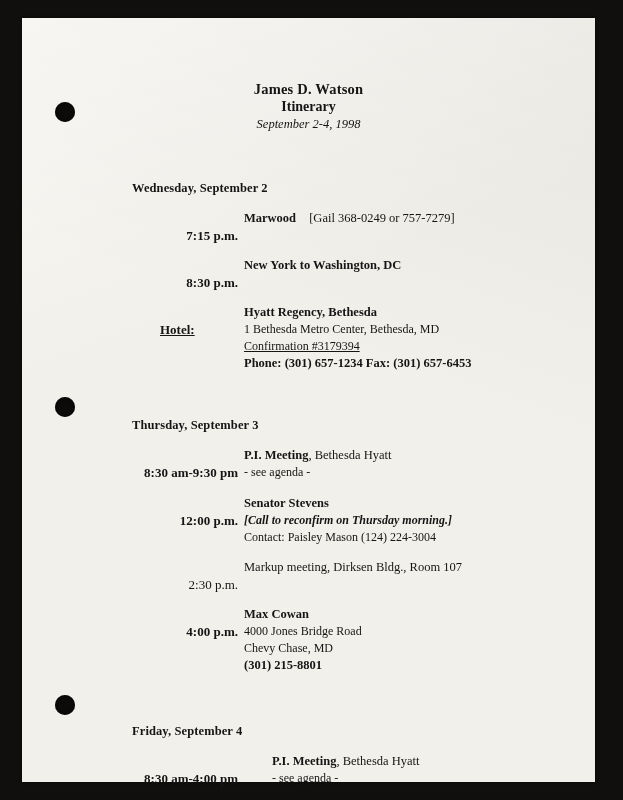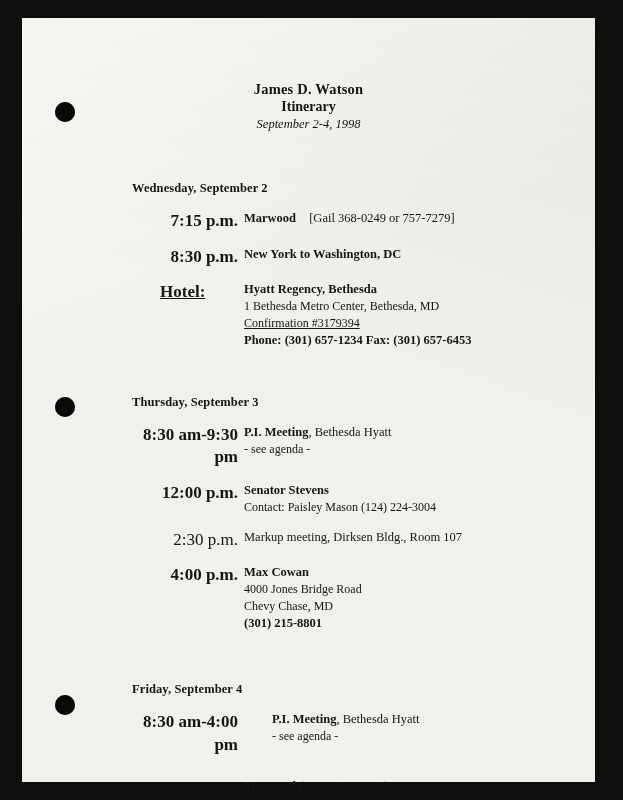--- a/index.html
+++ b/index.html
@@ -98,23 +98,24 @@
   .entry {
     display: flex;
     align-items: flex-start;
     margin-bottom: 13px;
   }
   .entry-time {
     width: 112px;
     flex: 0 0 112px;
     text-align: right;
     padding-right: 6px;
-    font-size: 17px;
+    font-size: 13px;
     box-sizing: border-box;
     line-height: 1.32;
+    margin-top: 17px;
   }
   .entry-time.bold { font-weight: bold; }
   .entry-time.underline-label {
     font-weight: bold;
     text-decoration: underline;
     text-align: left;
     padding-left: 28px;
   }
   .entry-time .dash-line {
     display: inline-block;
@@ -217,20 +218,23 @@
               </div>
             </div>
 
             <div class="entry">
               <div class="entry-time bold">12:00 p.m.</div>
               <div class="entry-body">
                 <div class="line">
                   <span class="b">Senator Stevens</span>
                 </div>
                 <div class="line">
+                  <span class="i sm b">[Call to reconfirm on Thursday morning.]</span>
+                </div>
+                <div class="line">
                   <span class="reg sm">Contact:  Paisley Mason   (124) 224-3004</span>
                 </div>
               </div>
             </div>
 
             <div class="entry">
               <div class="entry-time">2:30 p.m.</div>
               <div class="entry-body">
                 <div class="line">
                   <span class="reg">Markup meeting, Dirksen Bldg., Room 107</span>

